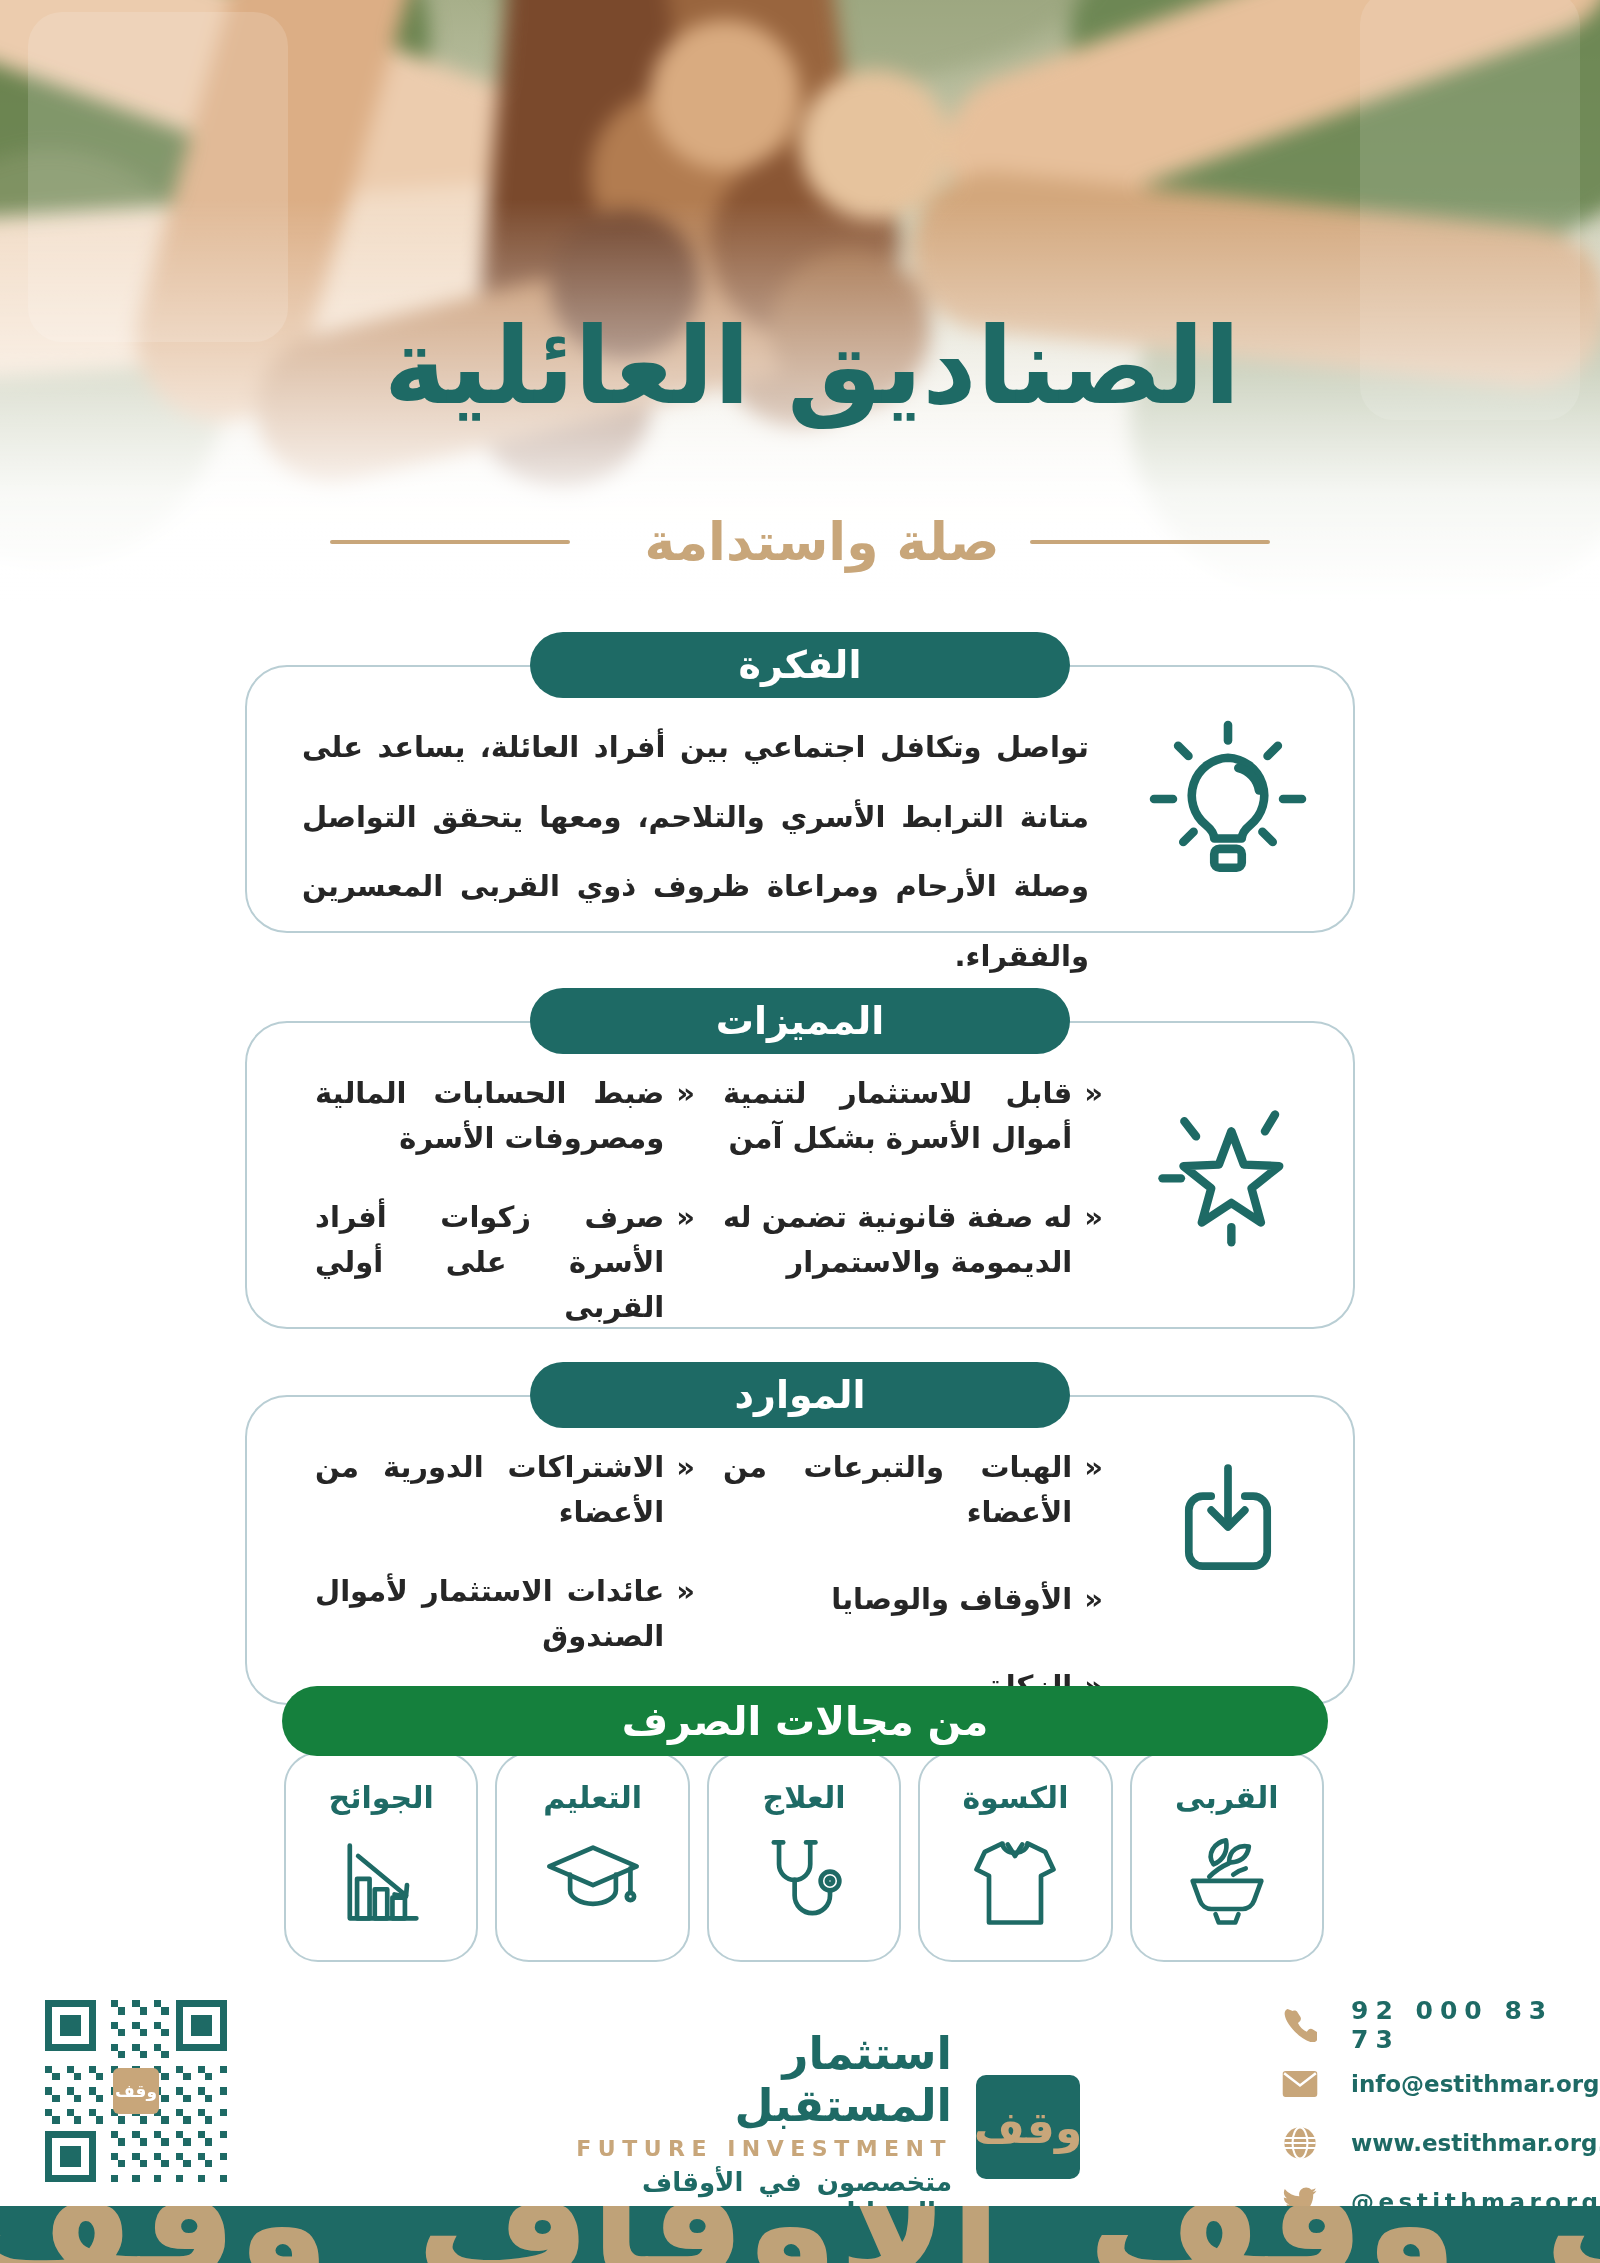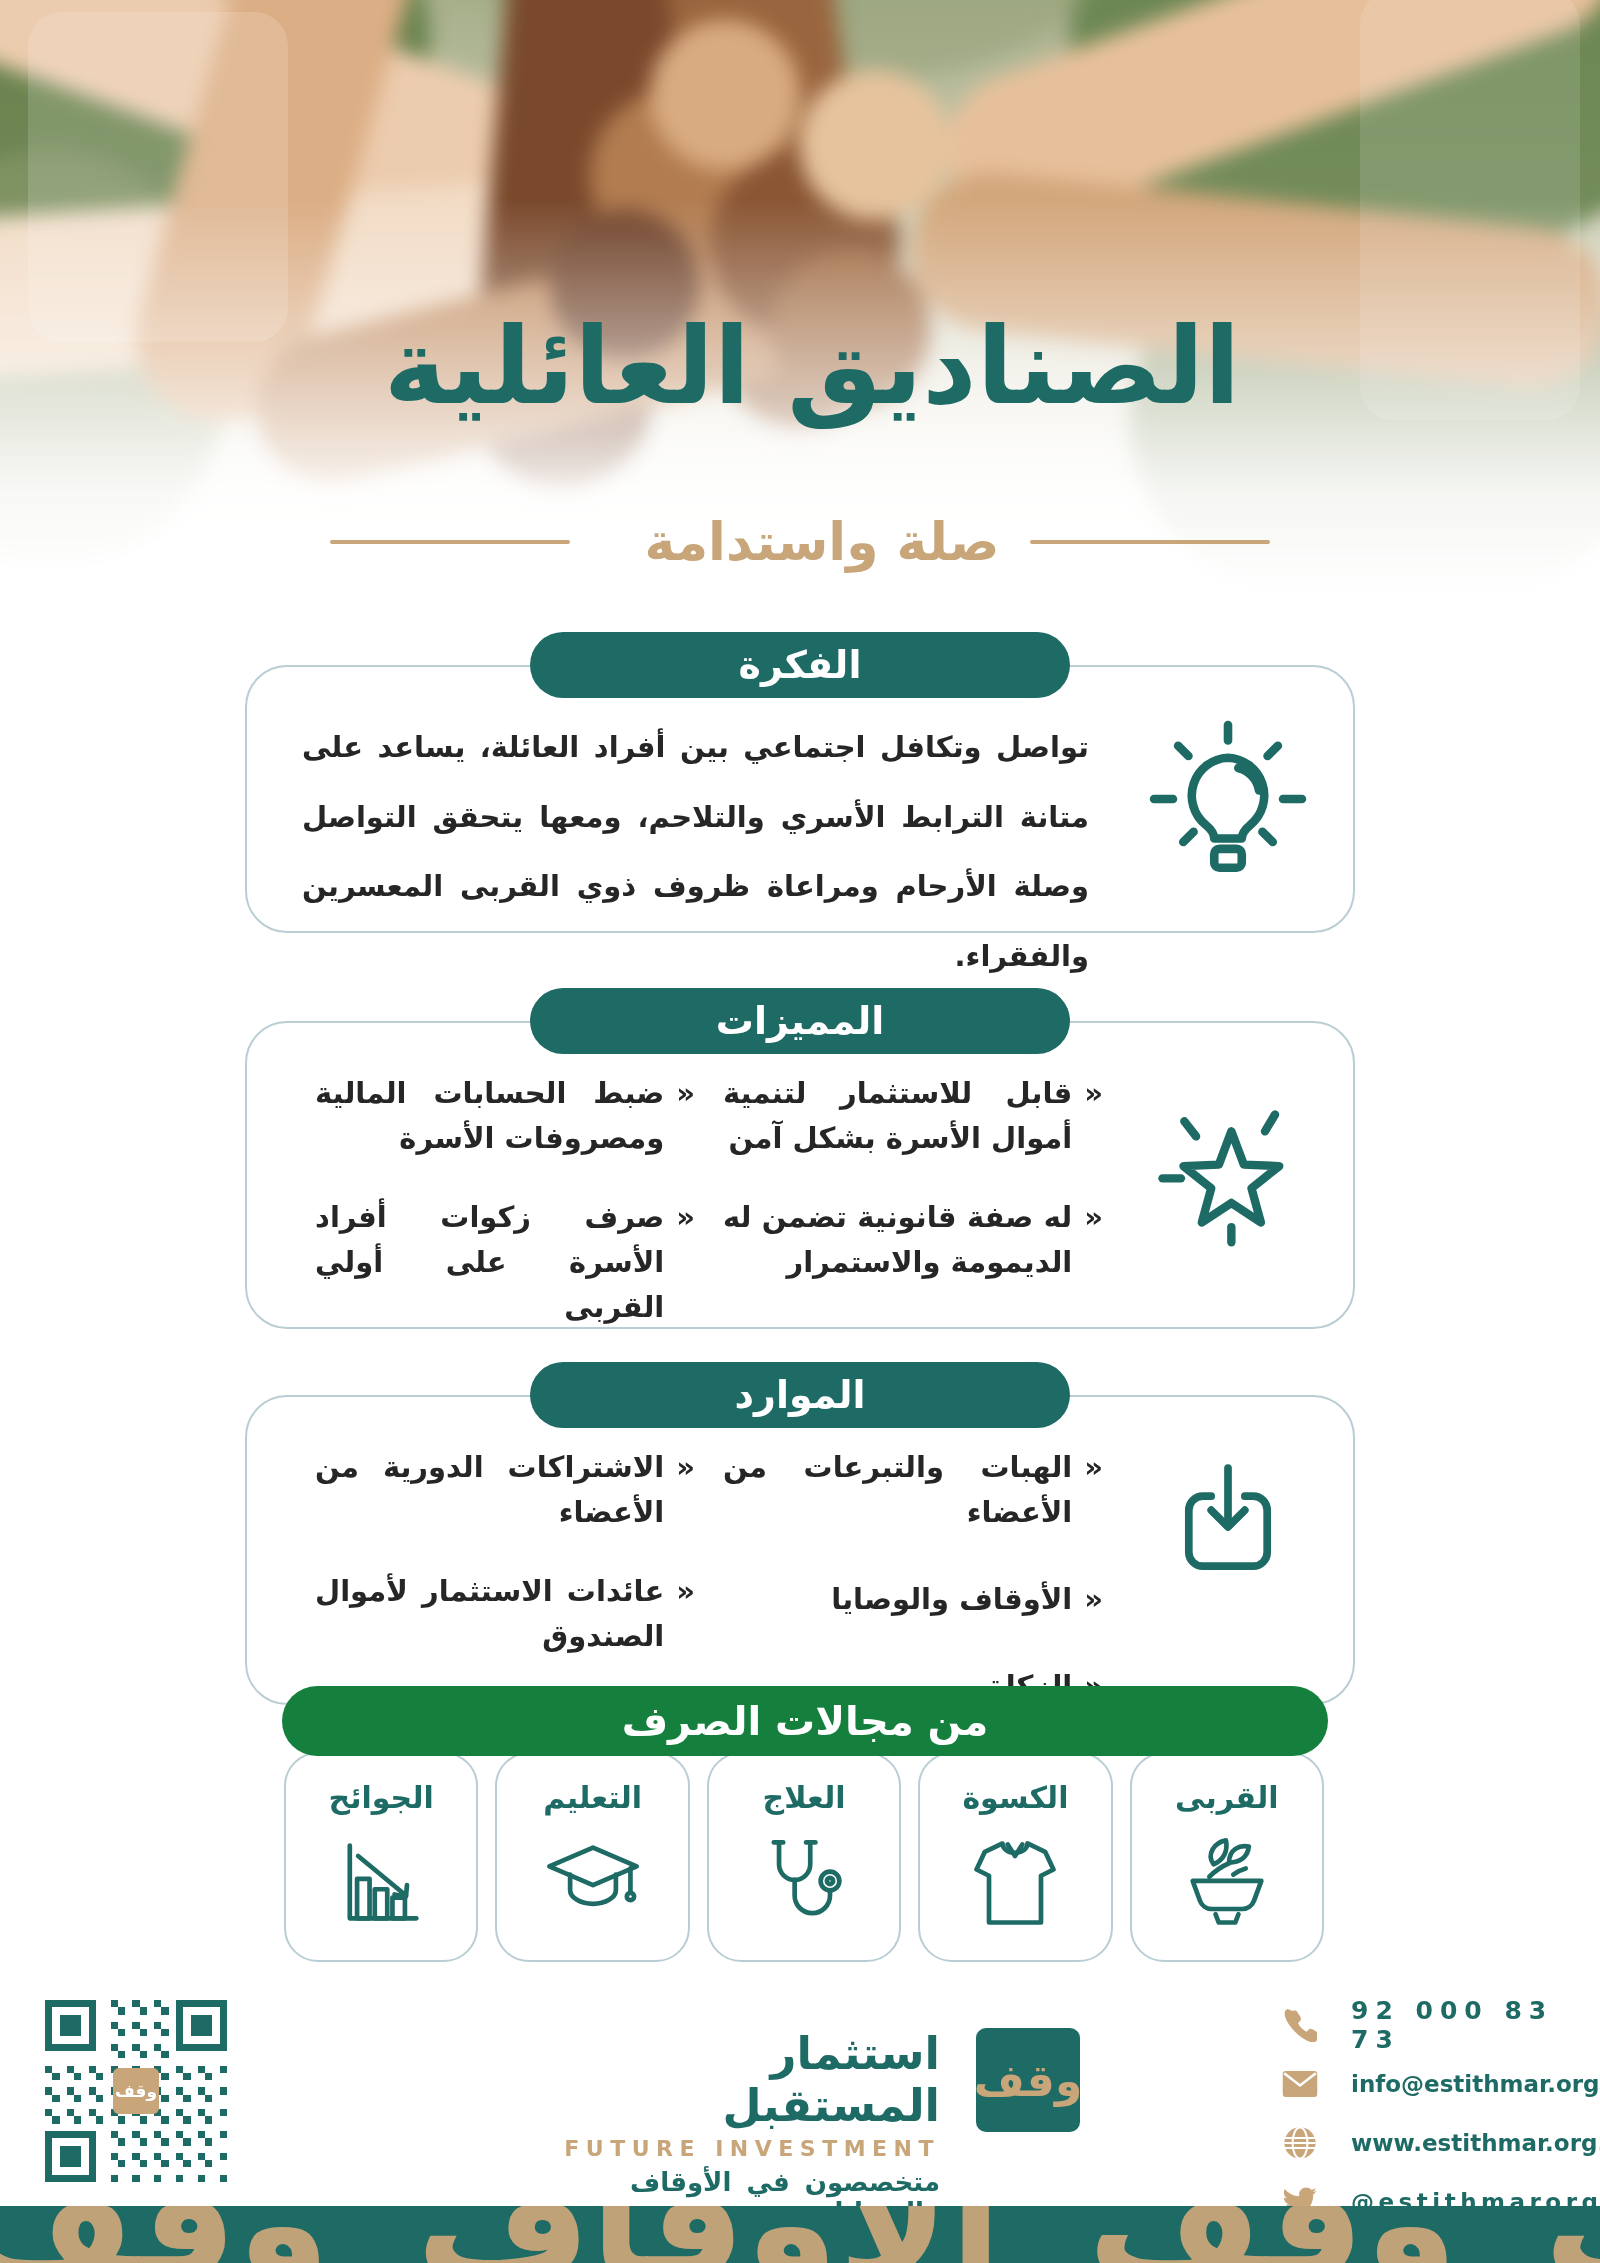--- a/index.html
+++ b/index.html
@@ -55,22 +55,22 @@
         display:flex;flex-direction:column;align-items:center;padding-top:26px;background:#fff;}
   .scard-label{color:#1e6a65;font-size:30px;font-weight:bold;}
   .scard svg{margin-top:16px;}
 
   
   .qr{position:absolute;left:45px;top:2000px;width:182px;height:182px;}
   .qr svg{width:100%;height:100%;}
   .qr-emblem{position:absolute;left:68px;top:68px;width:46px;height:46px;background:#c8a67a;
         border-radius:6px;display:flex;align-items:center;justify-content:center;color:#fff;
         font-size:17px;font-weight:bold;}
-  .logo{position:absolute;left:560px;top:2028px;width:520px;display:flex;
-        justify-content:flex-end;gap:36px;}
+  .logo{position:absolute;left:560px;top:2028px;width:520px;display:flex;align-items:center;
+        justify-content:flex-end;gap:24px;}
   .logo-text{text-align:right;}
   .logo-ar{color:#1e6a65;font-size:45px;font-weight:bold;direction:rtl;line-height:1.15;}
   .logo-en{color:#c8a67a;font-size:22px;font-weight:bold;letter-spacing:6.5px;margin-top:4px;}
   .logo-tag{color:#1e6a65;font-size:26px;font-weight:bold;direction:rtl;word-spacing:6px;margin-top:6px;}
   .emblem{width:104px;height:104px;background:#1e6a65;border-radius:10px;display:flex;
         align-items:center;justify-content:center;color:#c8a67a;font-size:44px;font-weight:bold;}
   .contacts{position:absolute;left:1282px;top:2006px;width:310px;}
   .contact-row{display:flex;align-items:center;gap:33px;margin-bottom:21px;height:38px;}
   .contact-icon{flex:0 0 36px;display:flex;align-items:center;justify-content:center;}
   .contact-val{color:#1e6a65;font-size:23px;font-weight:bold;}

